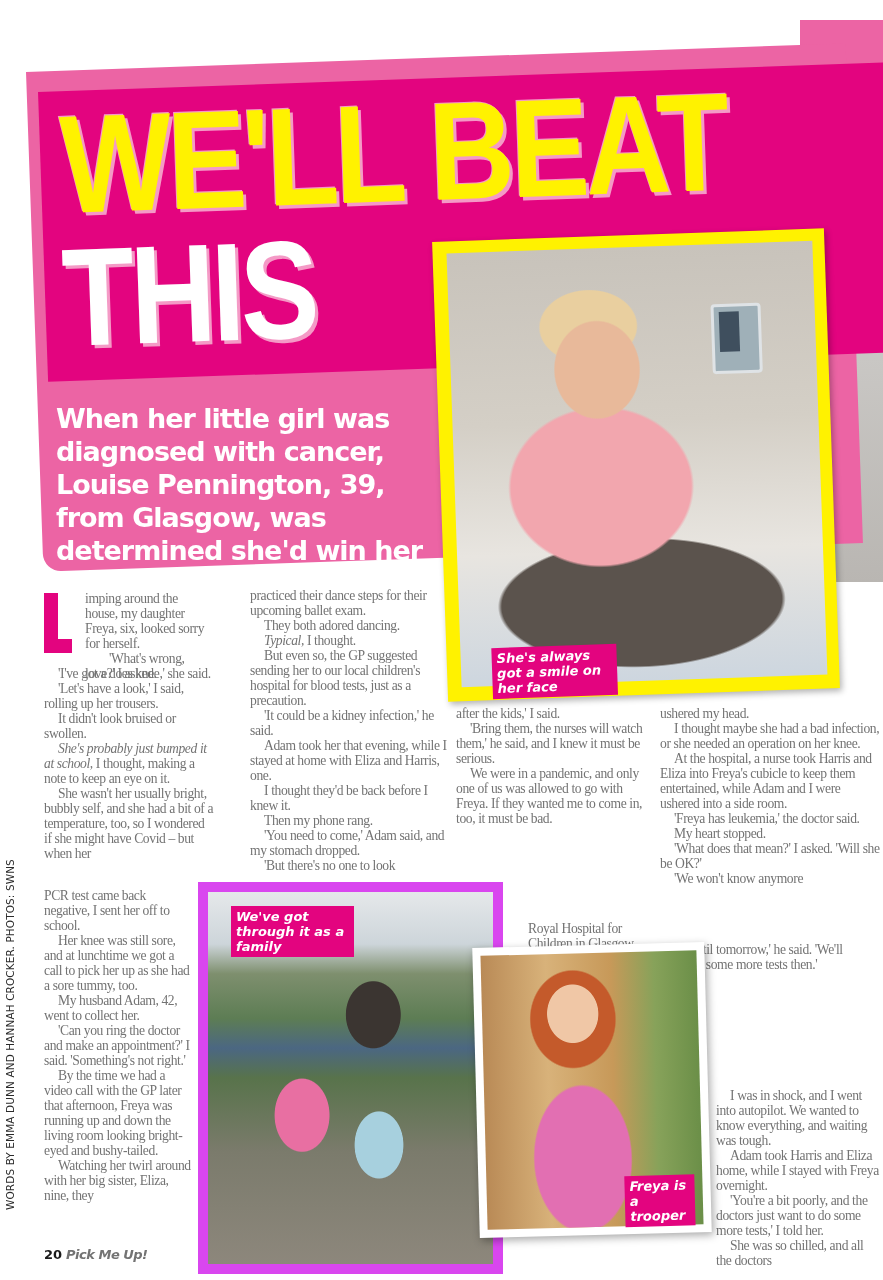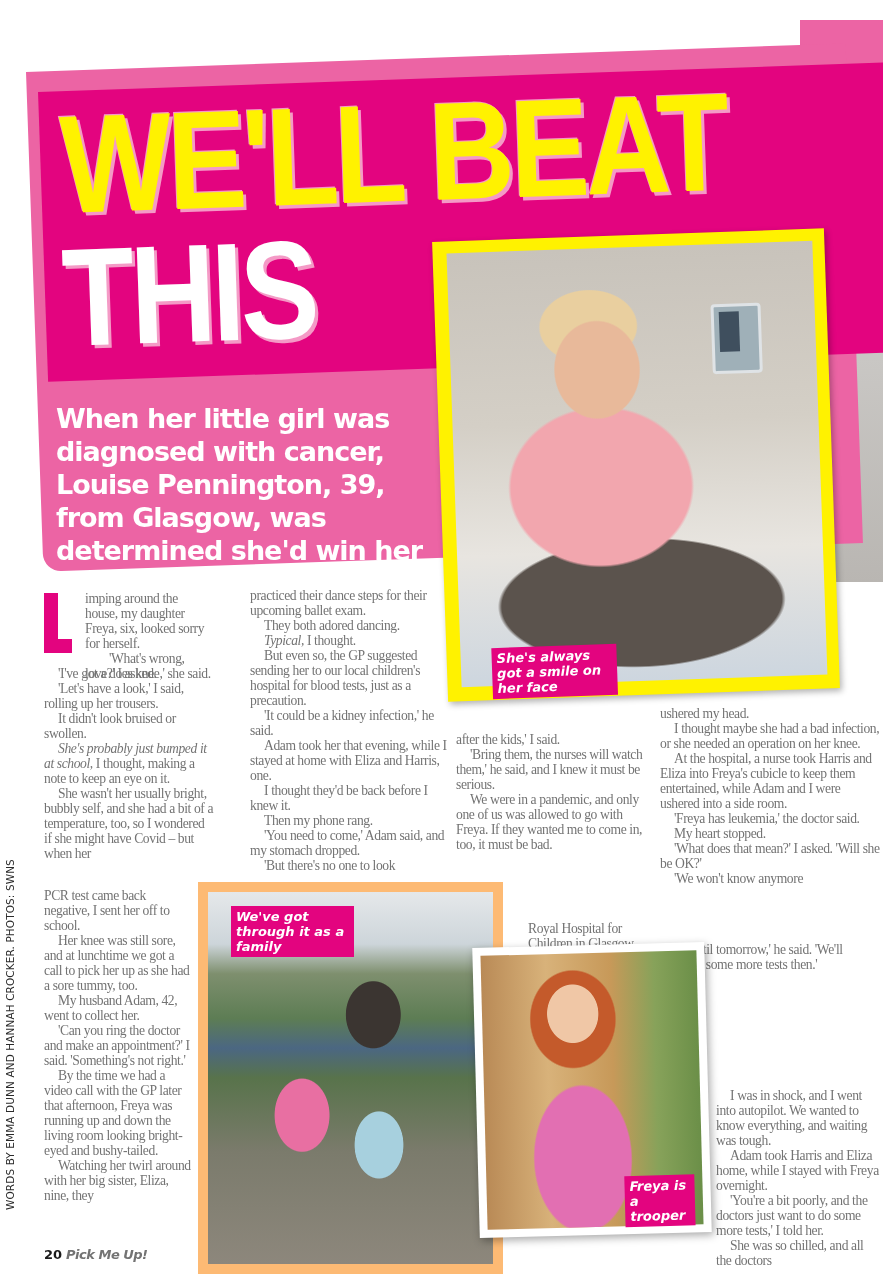--- a/index.html
+++ b/index.html
@@ -38,28 +38,28 @@
   .col p.noindent { text-indent: 0; }
   .col em { font-style: italic; }
 
   .dropcap { position: absolute; left: 44px; top: 593px; width: 28px; height: 60px; background: #e3047f; }
   .dropcap::after { content: ""; position: absolute; left: 14px; top: 0; width: 14px; height: 46px; background: #ffffff; }
   .col-1-top { left: 85px; top: 591px; width: 128px; }
   .col-1 { left: 44px; top: 666px; width: 170px; }
   .col-1-lower { left: 44px; top: 888px; width: 150px; }
 
   .col-2 { left: 250px; top: 588px; width: 197px; }
-  .col-3 { left: 456px; top: 706px; width: 200px; margin-top: 26px; }
+  .col-3 { left: 456px; top: 706px; width: 200px; }
   .col-3-indent { left: 528px; top: 885px; width: 125px; margin-top: 36px; }
   .col-4 { left: 660px; top: 706px; width: 220px; }
   .col-4-lower { left: 690px; top: 942px; width: 160px; }
   .col-4-bottom { left: 716px; top: 1088px; width: 165px; }
 
   
-  .photo-family { position: absolute; left: 198px; top: 882px; width: 305px; height: 392px; background: #fdba74; }
+  .photo-family { position: absolute; left: 198px; top: 882px; width: 305px; height: 392px; background: #d946ef; }
   .photo-family .img { position: absolute; left: 10px; top: 10px; right: 10px; bottom: 10px; overflow: hidden;
     background:
       radial-gradient(ellipse 45px 55px at 58% 33%, #3b3531 0 60%, transparent 62%),
       radial-gradient(ellipse 45px 60px at 33% 60%, #e86fa2 0 60%, transparent 62%),
       radial-gradient(ellipse 40px 55px at 60% 68%, #a7d0de 0 60%, transparent 62%),
       linear-gradient(180deg, #e5e8ea 0%, #cdd5da 14%, #7e8f6e 22%, #5d7d54 34%, #4b6782 42%, #58734b 50%, #7b7b6c 70%, #8d877c 100%); }
   .cap-family { left: 33px; top: 24px; width: 123px; }
 
   
   .photo-freya { position: absolute; left: 476px; top: 945px; width: 232px; height: 290px; background: #ffffff; transform: rotate(-1.5deg); box-shadow: 2px 3px 8px rgba(0,0,0,0.35); }

